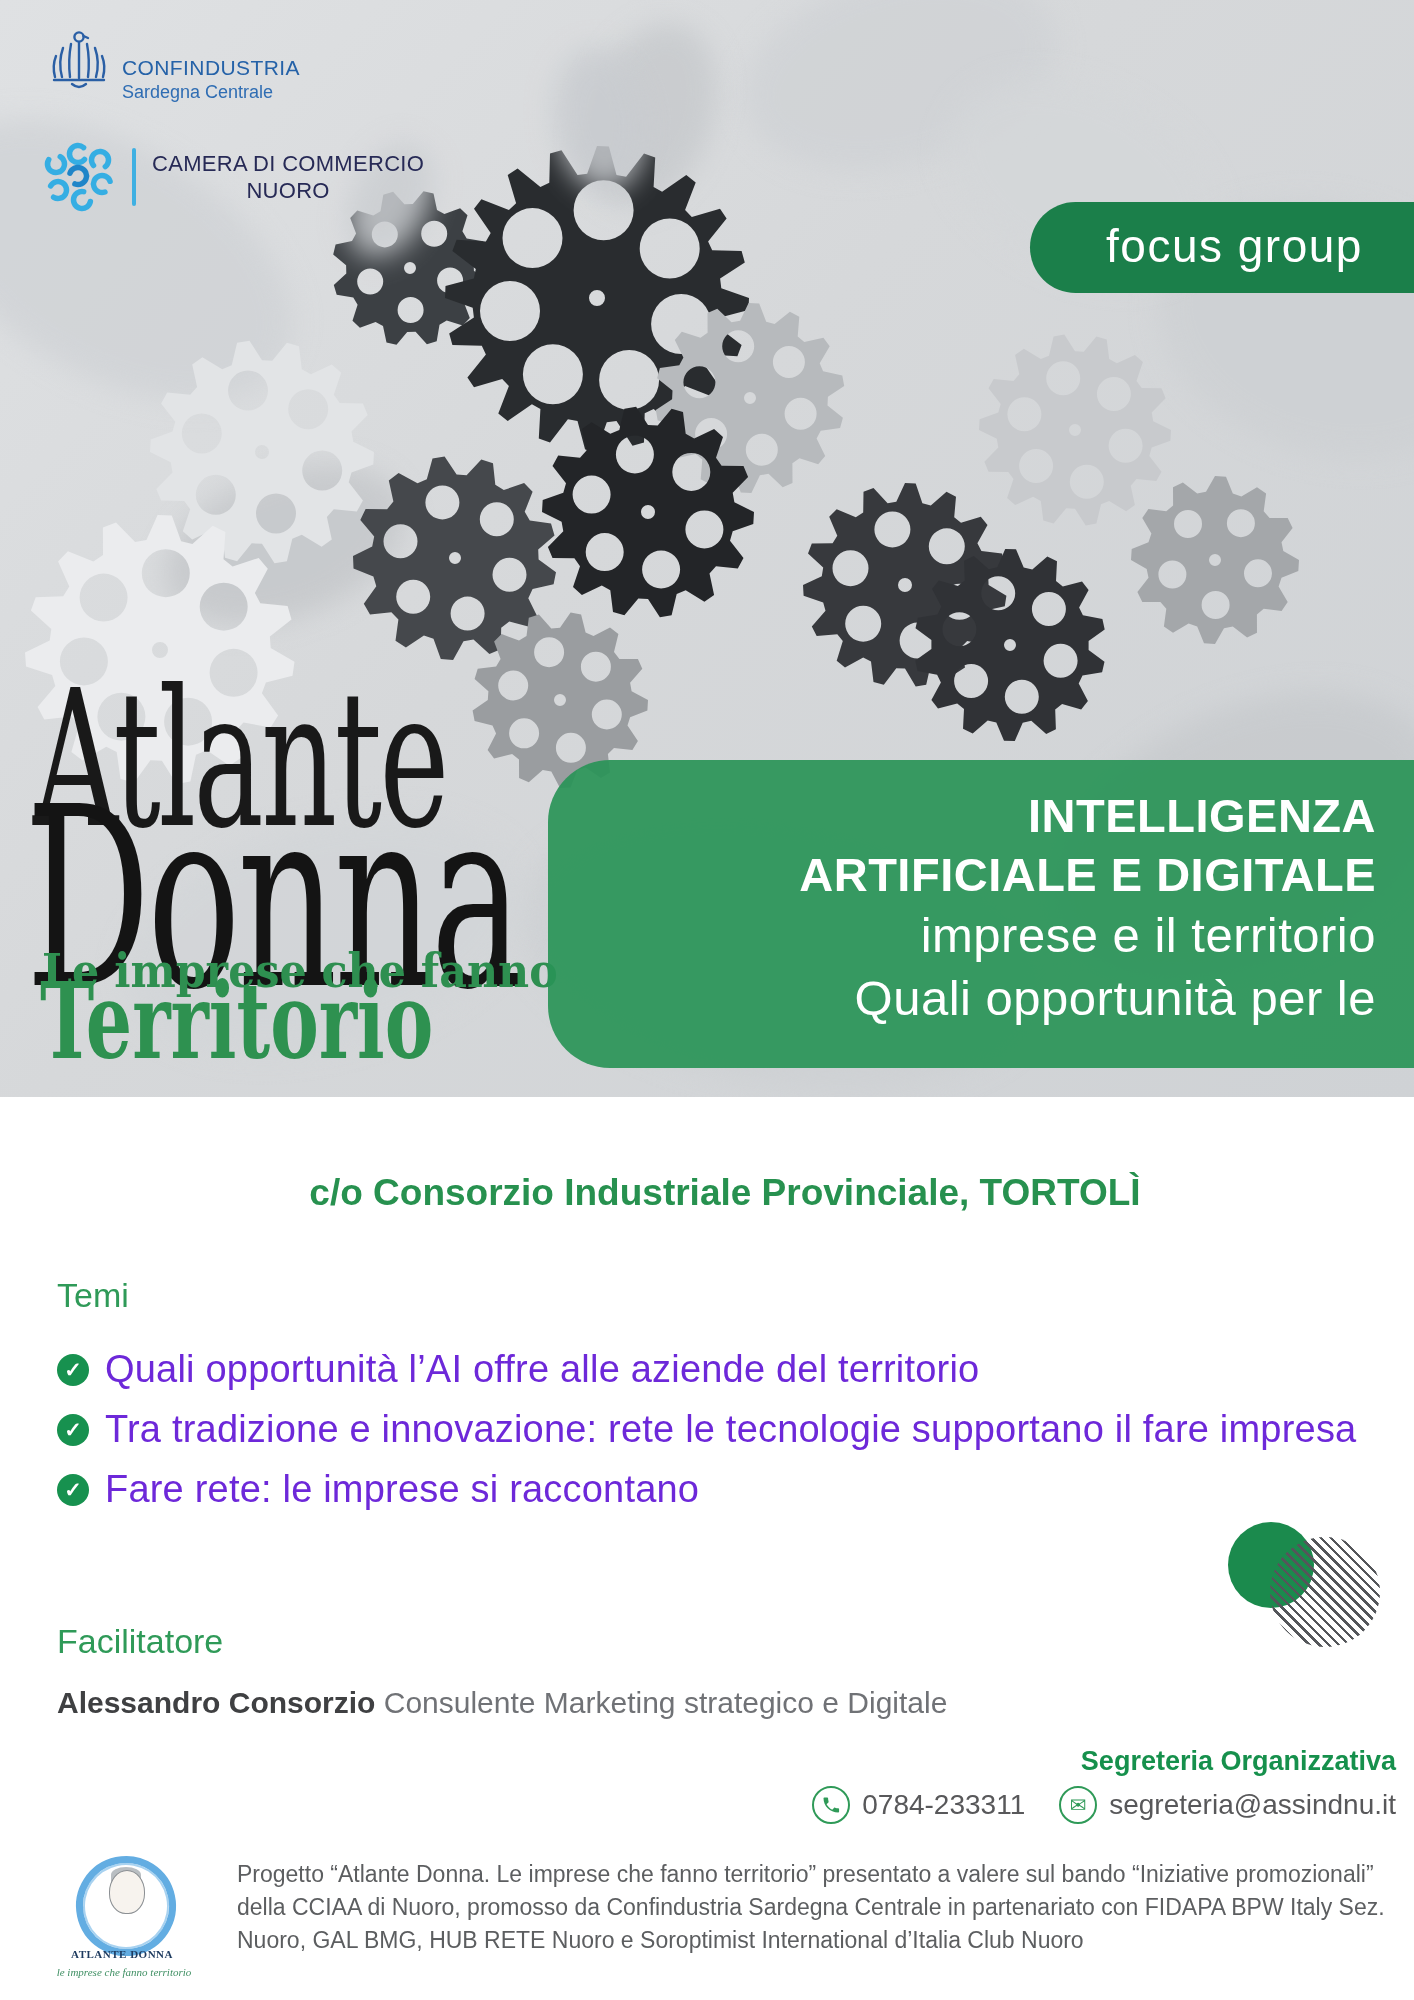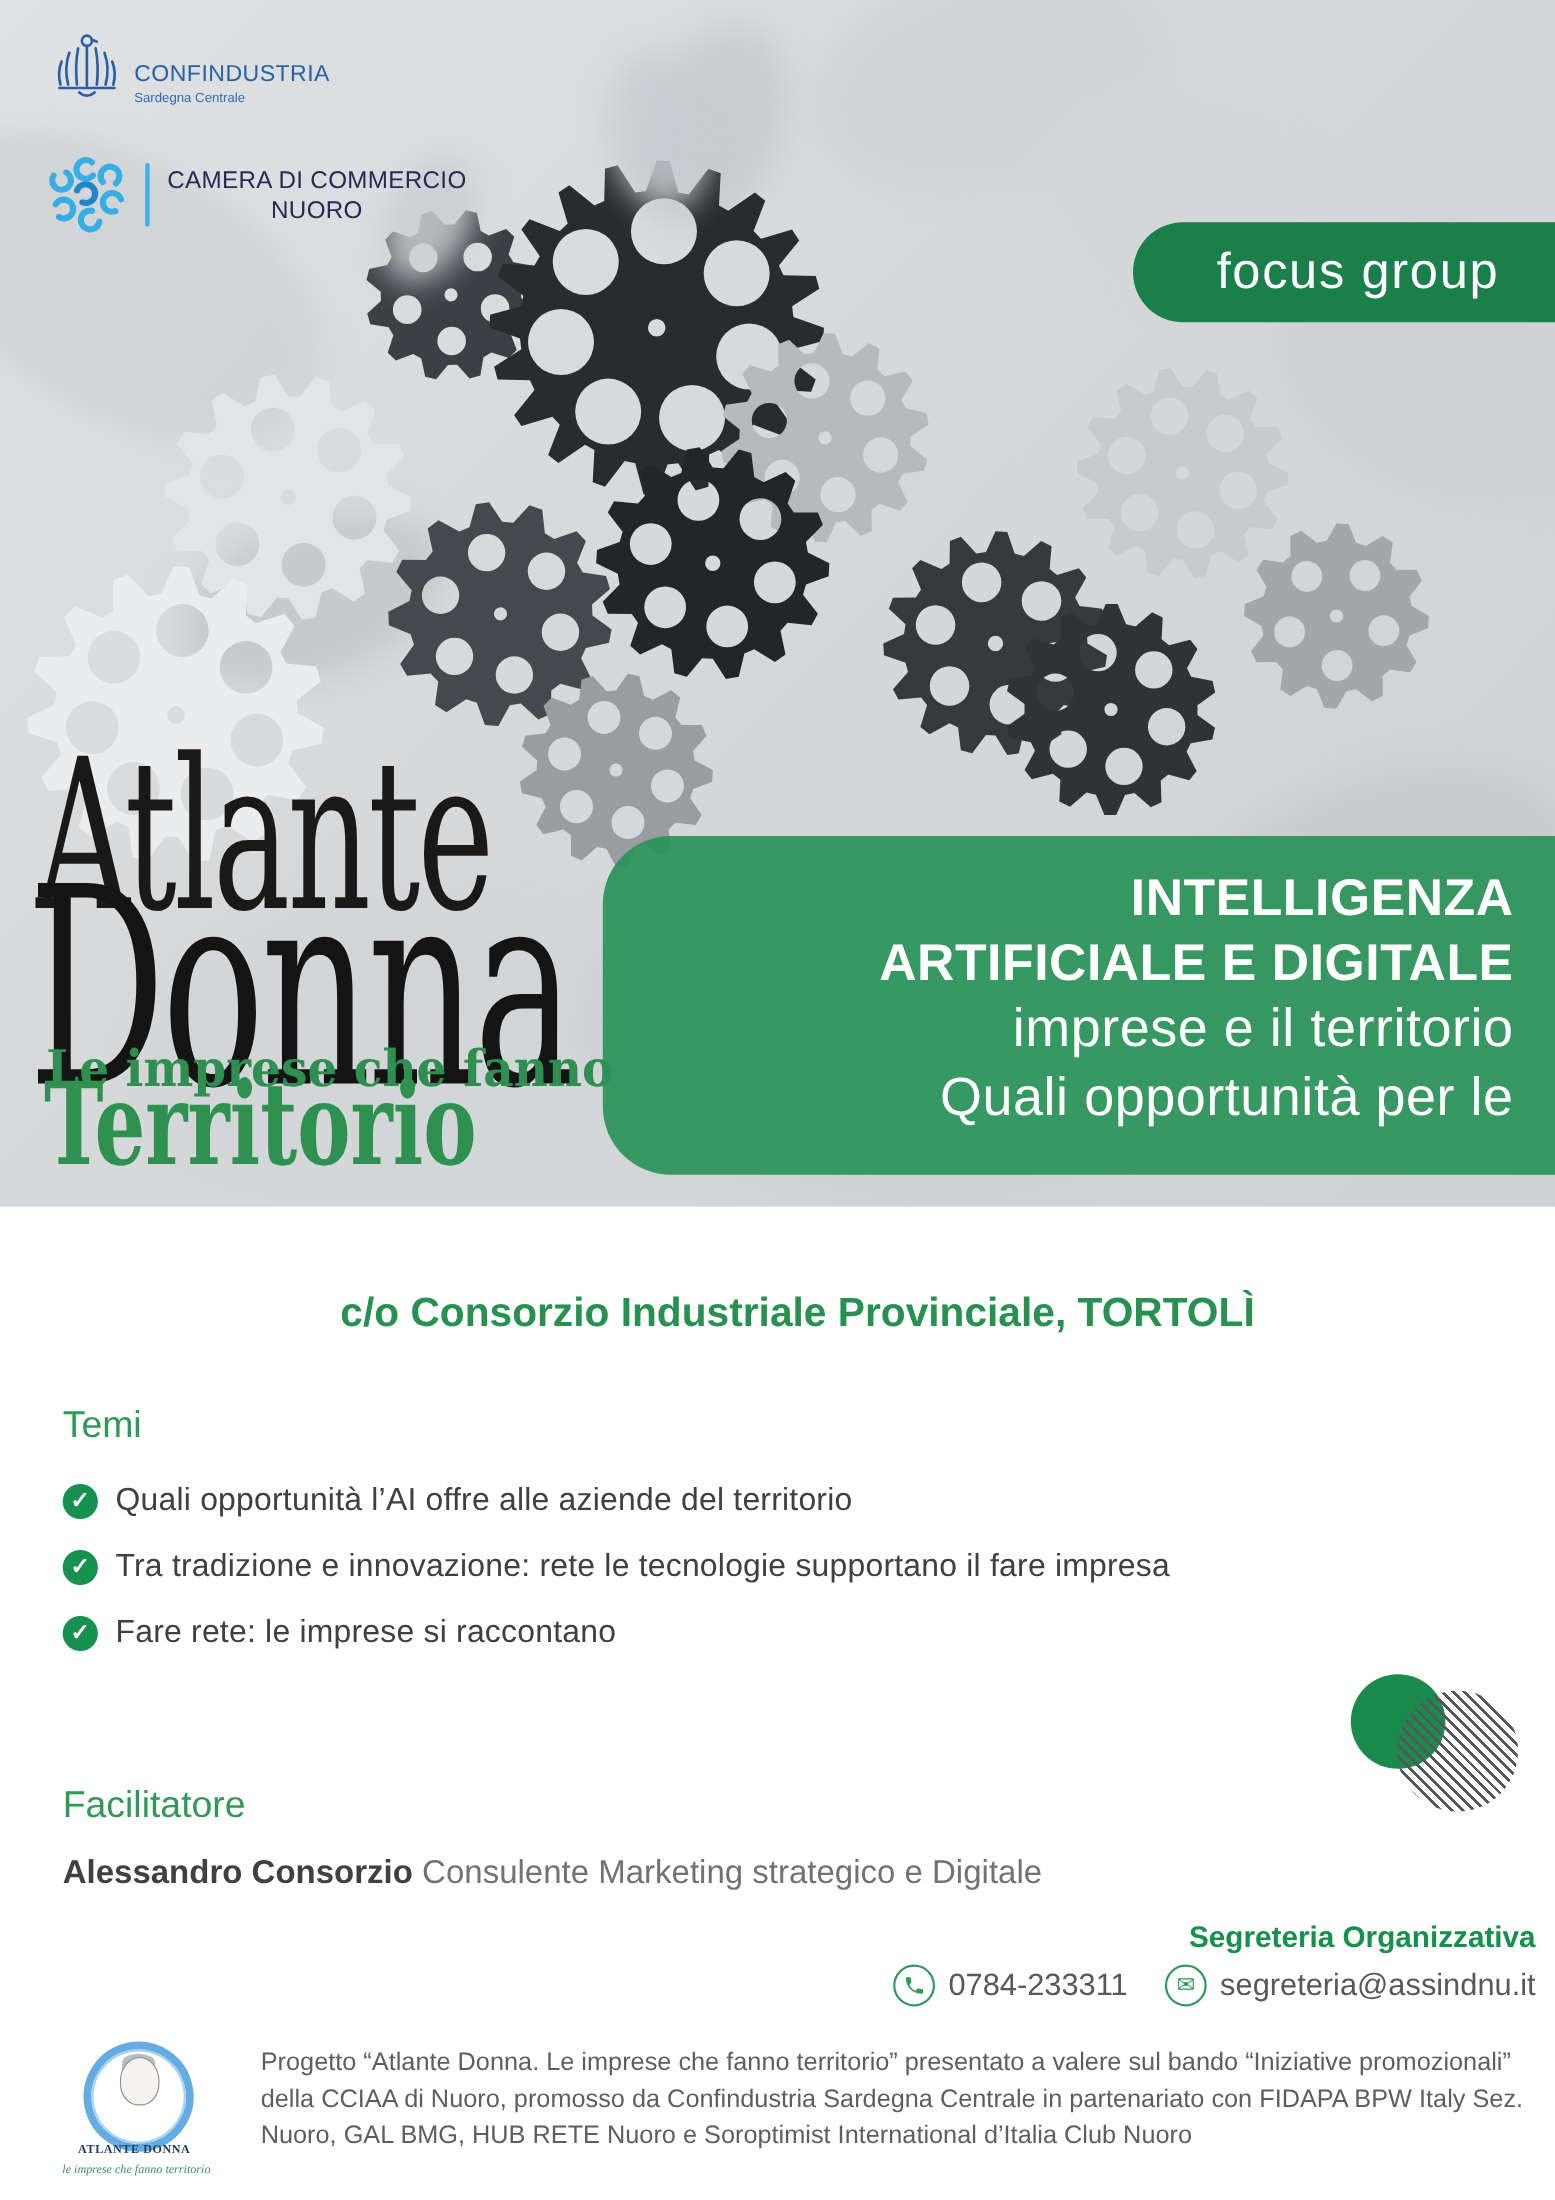--- a/index.html
+++ b/index.html
@@ -8,21 +8,21 @@
 
   
   .photo{position:absolute;left:0;top:0;width:1414px;height:1097px;
          background:linear-gradient(135deg,#dfe1e3 0%,#d6d8da 45%,#cfd2d5 100%);}
   .photo svg.gears{position:absolute;left:0;top:0;}
 
   
   .conf-logo{position:absolute;left:46px;top:28px;display:flex;align-items:flex-start;}
   .conf-text{margin-left:14px;margin-top:28px;color:#2562a8;}
   .conf-name{font-size:21px;letter-spacing:0.4px;}
-  .conf-sub{font-size:12px;margin-top:2px;color:#2f6db3;}
+  .conf-sub{font-size:18px;margin-top:2px;color:#2f6db3;}
 
   
   .cam-logo{position:absolute;left:40px;top:142px;display:flex;align-items:center;text-align:center;}
   .cam-divider{width:4px;height:58px;background:#3fb0e2;border-radius:2px;margin:0 16px 0 10px;}
   .cam-text{color:#272a56;font-size:22px;line-height:27px;letter-spacing:0.3px;}
 
   
   .badge{position:absolute;right:0;top:202px;height:91px;min-width:384px;
          background:#1b7f4a;border-radius:46px 0 0 46px;color:#ffffff;
          display:flex;align-items:center;justify-content:center;
@@ -52,21 +52,21 @@
 
   .section-h{position:absolute;left:57px;color:#2f9a58;font-size:34px;font-weight:400;}
   .temi-h{top:1276px;}
   .facil-h{top:1622px;}
 
   .temi-item{position:absolute;left:57px;display:flex;align-items:center;}
   .ti-0{top:1348px;} .ti-1{top:1408px;} .ti-2{top:1468px;}
   .check{width:32px;height:32px;border-radius:50%;background:#17914f;color:#ffffff;
          display:flex;align-items:center;justify-content:center;font-size:21px;font-weight:700;
          margin-right:16px;flex:0 0 auto;}
-  .ti-text{color:#404040;font-size:29px;letter-spacing:0.2px;}
+  .ti-text{color:#6d28d9;font-size:38px;letter-spacing:0.2px;}
 
   .circle-green{position:absolute;left:1228px;top:1522px;width:86px;height:86px;border-radius:50%;background:#1b8a4d;}
   .circle-striped{position:absolute;left:1270px;top:1537px;width:110px;height:110px;border-radius:50%;
          background:repeating-linear-gradient(45deg,#54565a 0px,#54565a 2.5px,rgba(0,0,0,0) 2.5px,rgba(0,0,0,0) 7px);}
 
   .facil-line{position:absolute;left:57px;top:1686px;font-size:30px;}
   .facil-name{color:#3f4042;font-weight:700;}
   .facil-role{color:#707276;font-weight:400;}
 
   .segreteria-h{position:absolute;right:54px;top:1746px;color:#16904c;font-size:27px;font-weight:700;}

